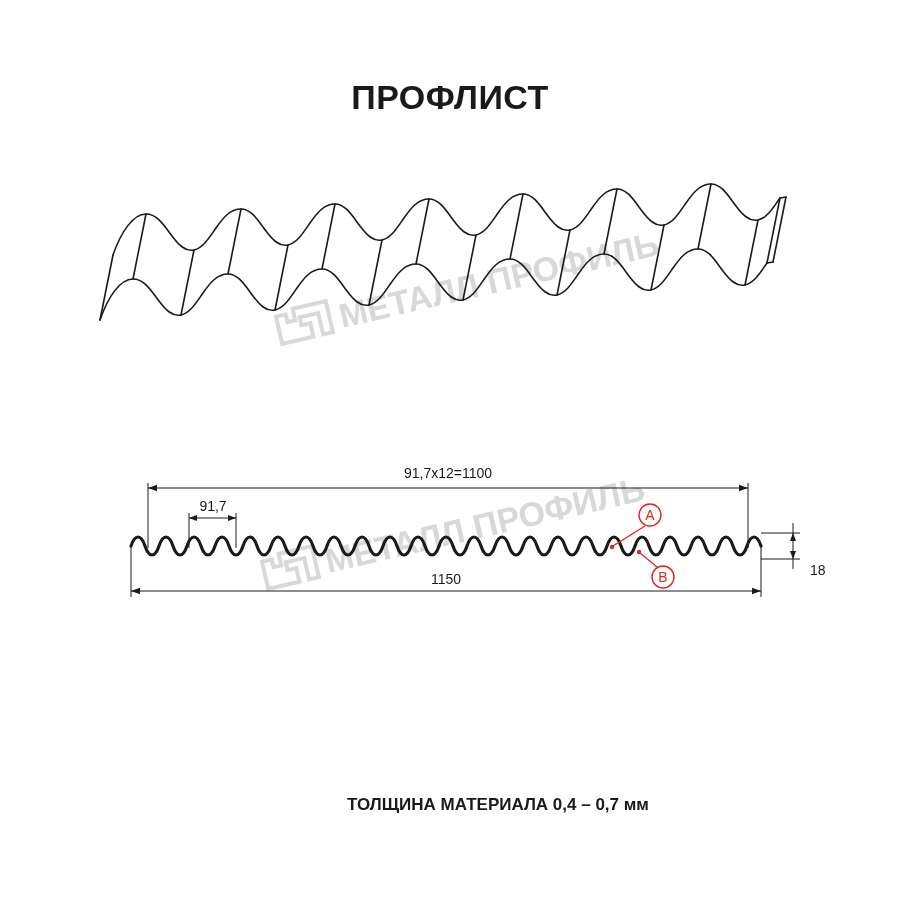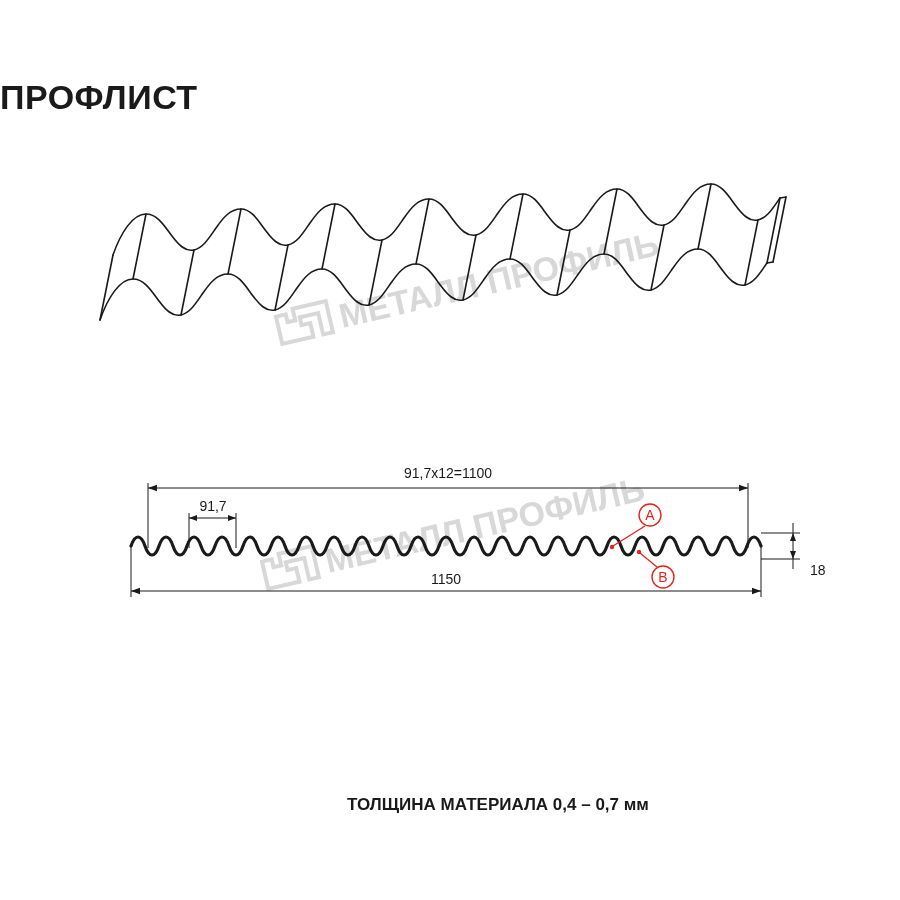--- a/index.html
+++ b/index.html
@@ -19,21 +19,21 @@
     position: absolute;
     inset: 0;
     width: 900px;
     height: 900px;
   }
   .title {
     position: absolute;
     top: 78px;
     left: 0;
     width: 900px;
-    text-align: left;
+    text-align: center;
     font-size: 34px;
     font-weight: bold;
     letter-spacing: 0.5px;
     color: #1a1a1a;
   }
   .subtitle {
     position: absolute;
     top: 132px;
     left: 0;
     width: 900px;

